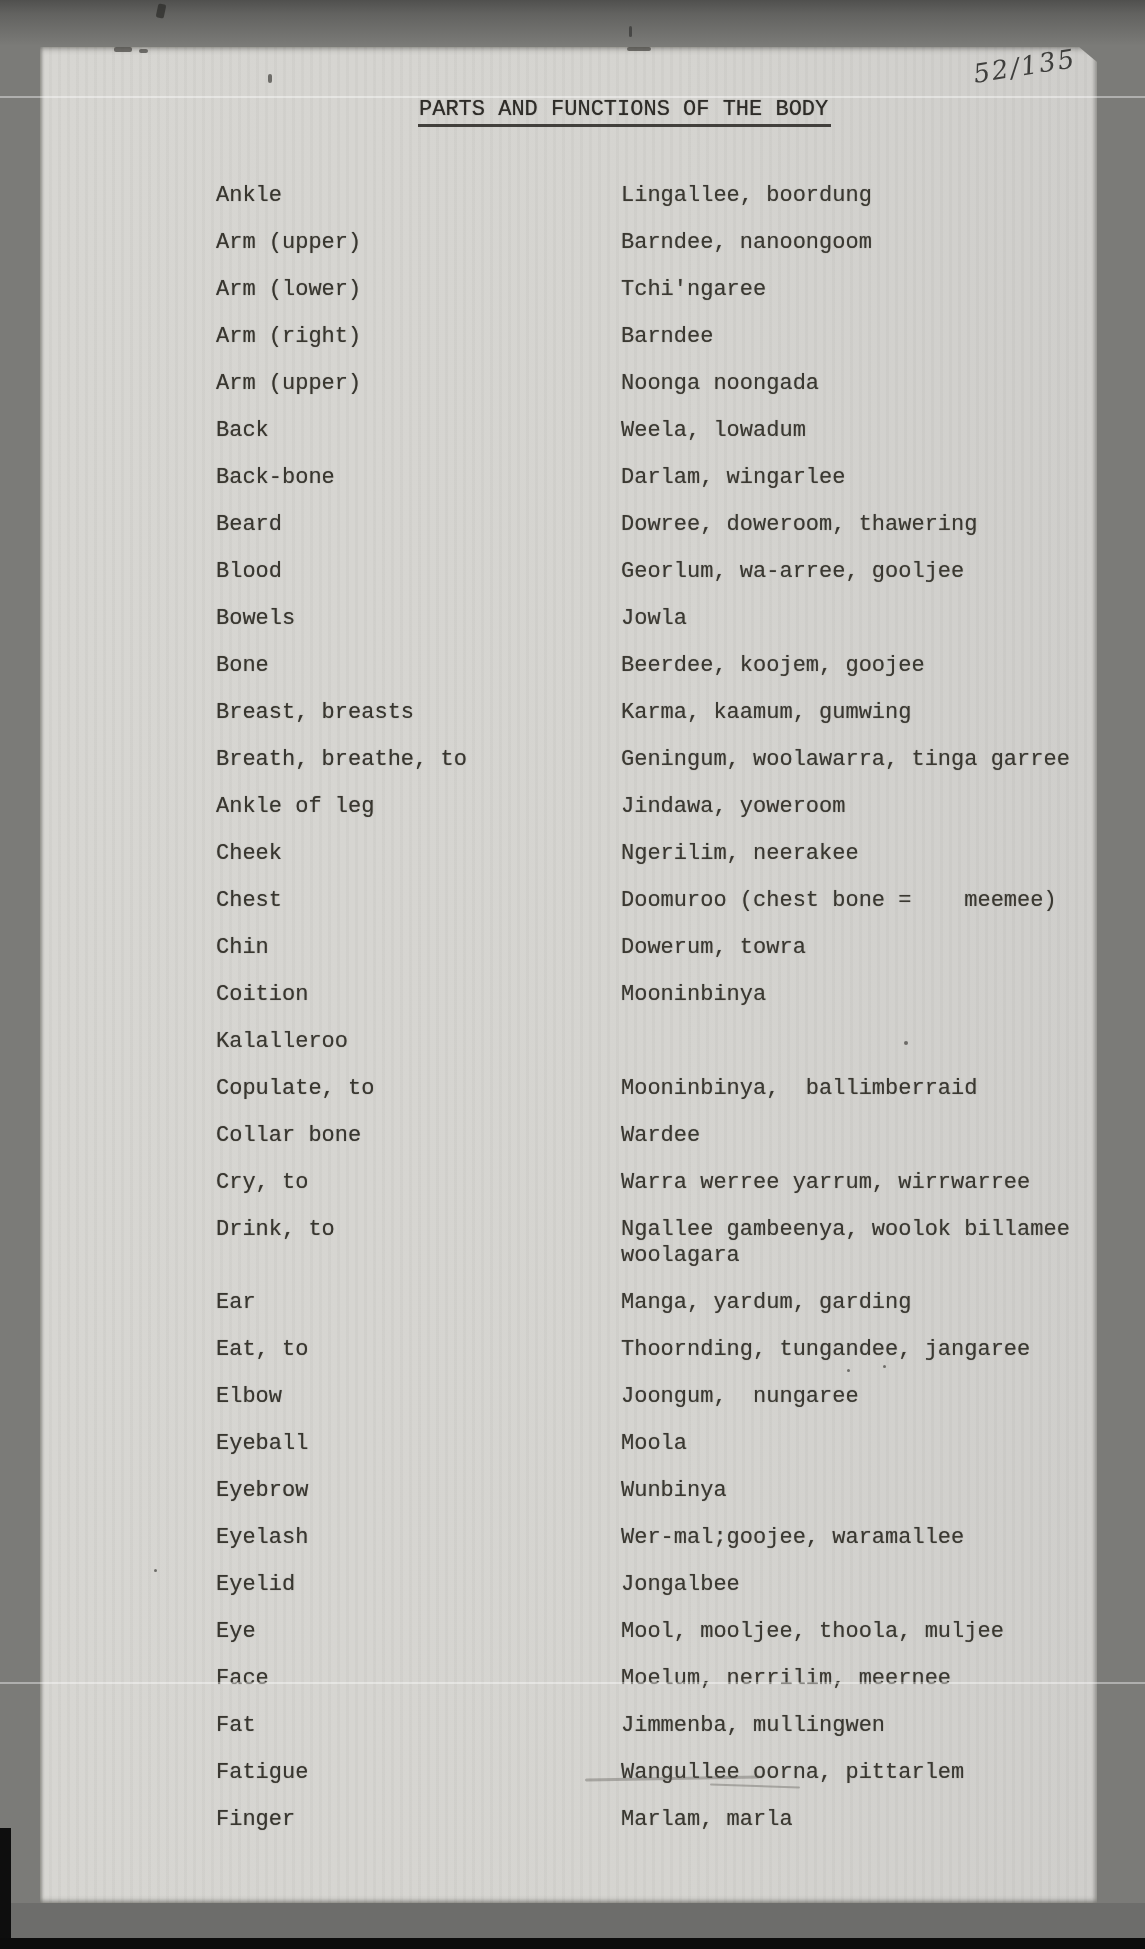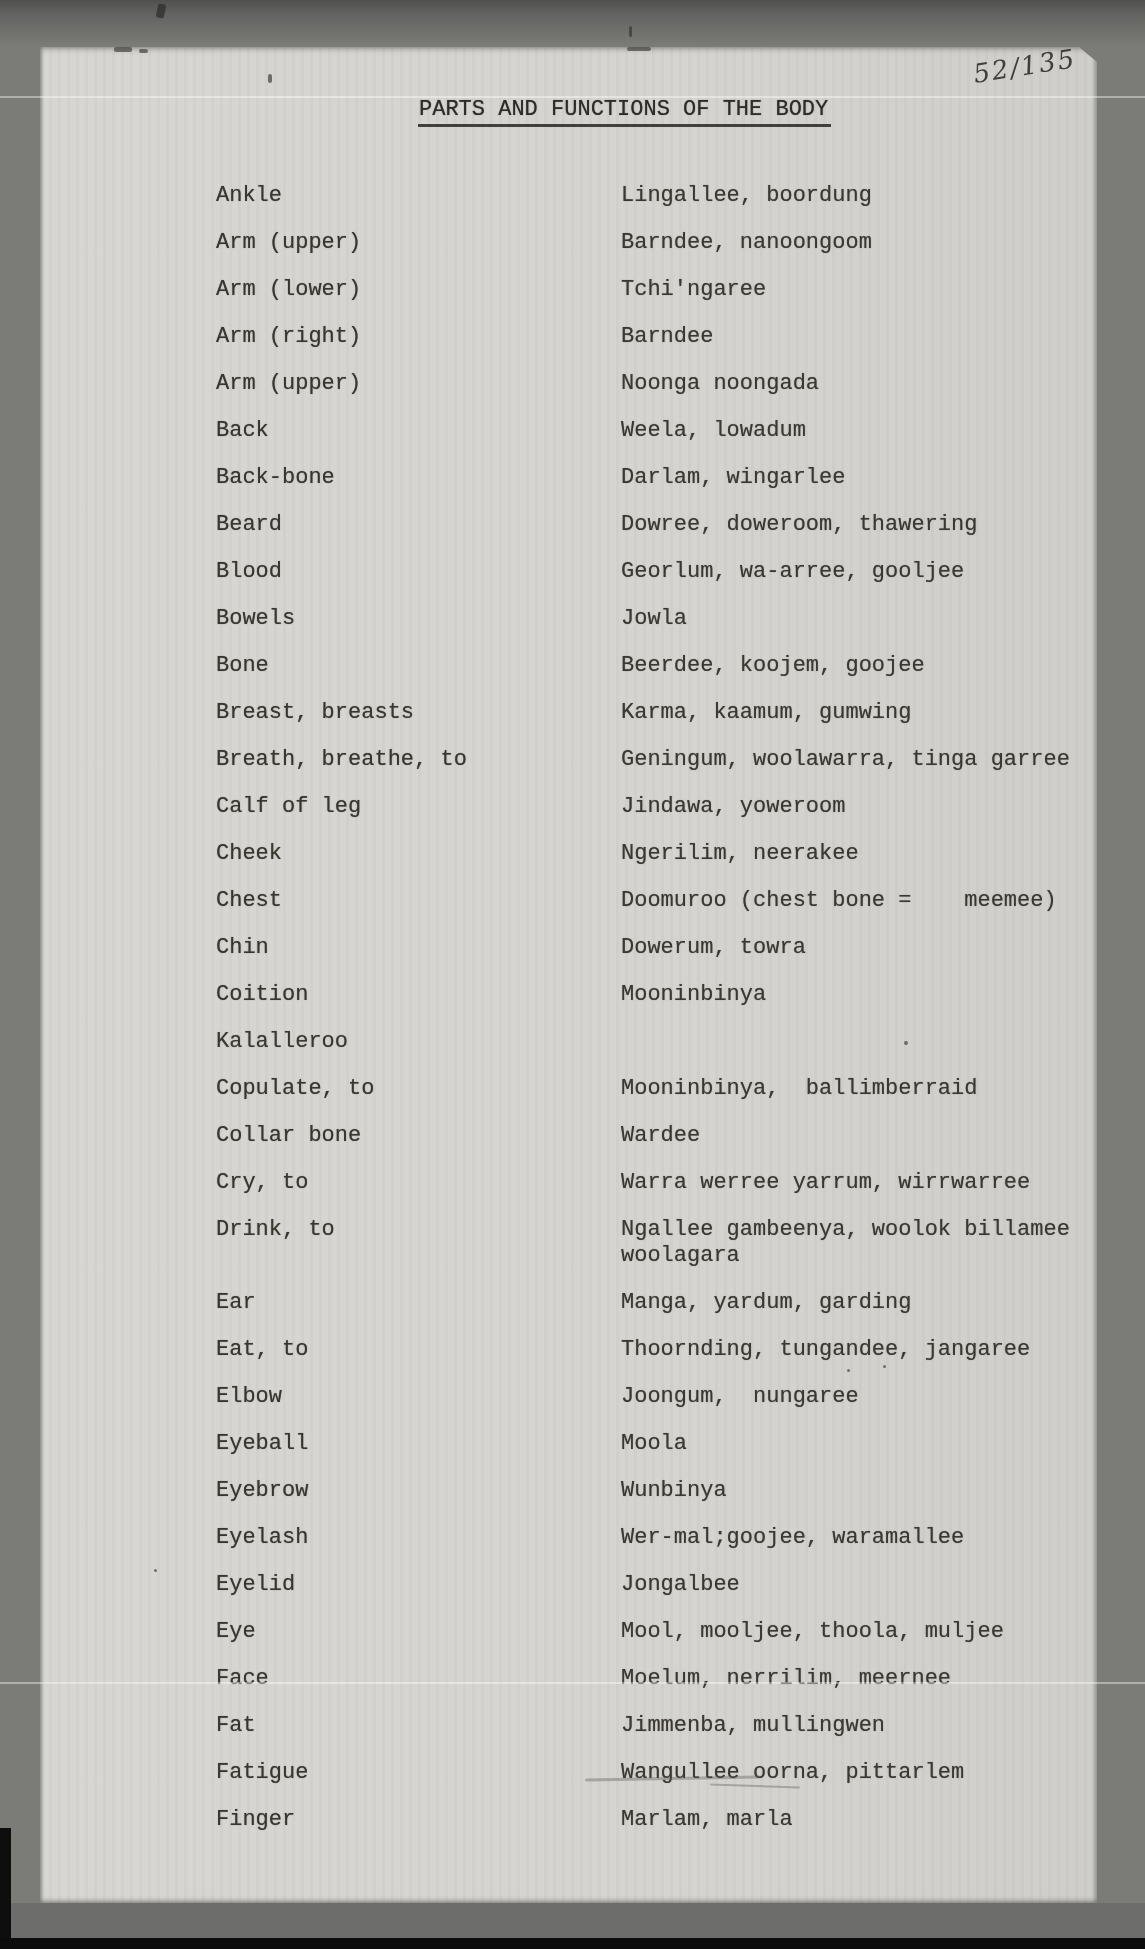--- a/index.html
+++ b/index.html
@@ -151,21 +151,21 @@
     <div class="term">Breast, breasts</div>
     <div class="value">Karma, kaamum, gumwing</div>
   </div>
 
   <div class="row">
     <div class="term">Breath, breathe, to</div>
     <div class="value">Geningum, woolawarra, tinga garree</div>
   </div>
 
   <div class="row">
-    <div class="term">Calf of leg</div>
+    <div class="term">Ankle of leg</div>
     <div class="value">Jindawa, yoweroom</div>
   </div>
 
   <div class="row">
     <div class="term">Cheek</div>
     <div class="value">Ngerilim, neerakee</div>
   </div>
 
   <div class="row">
     <div class="term">Chest</div>

